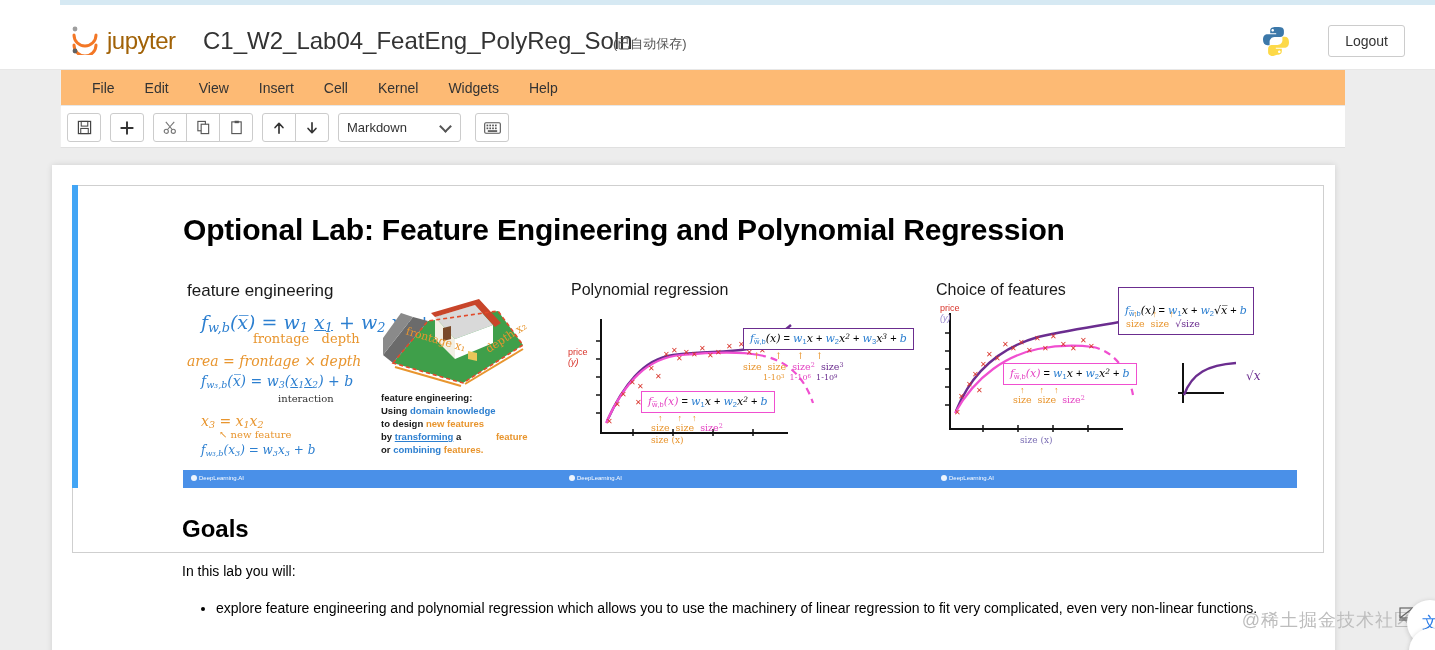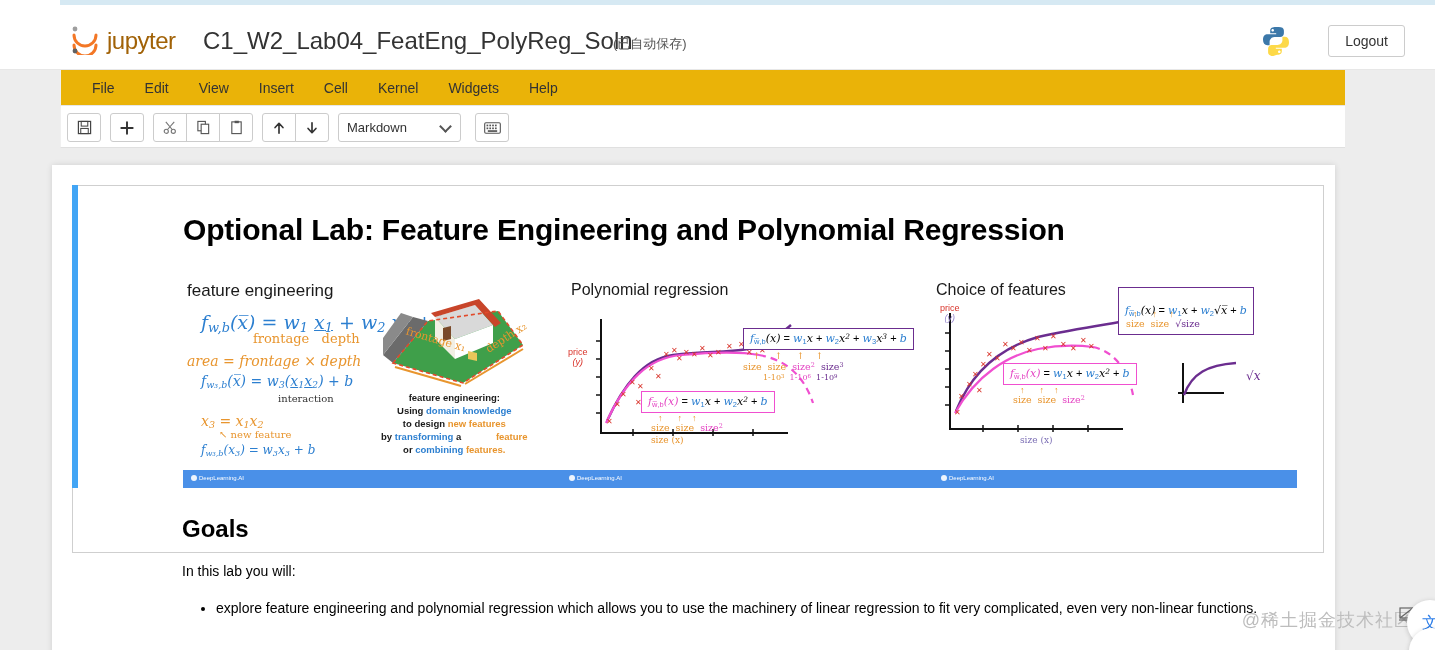--- a/index.html
+++ b/index.html
@@ -57,21 +57,21 @@
     background: #fff;
     border: 1px solid #ccc; border-radius: 3px;
     cursor: pointer;
     line-height: 18px;
   }
 
   
   .menubar {
     position: absolute; top: 70px; left: 60px;
     width: 1285px; height: 36px;
-    background: #eab308;
+    background: #fdba74;
     border-bottom: 1px solid #e7e7e7;
     border-left: 1px solid #f0f0f0;
   }
   .menubar .menu-items { position:absolute; left: 16px; top:0; height: 36px; display: flex; align-items: center; }
   .menu-item {
     padding: 0 15px; font-size: 14px; color: #333;
     line-height: 36px; cursor: pointer;
   }
   .kernel-right {
     position: absolute; right: 8px; top: 0; height: 36px;
@@ -141,21 +141,20 @@
     background: #ffffff;
     box-shadow: 0 0 6px rgba(0,0,0,0.12);
   }
 
   
   .cell {
     position: absolute; left: 20px; top: 20px;
     width: 1252px; height: 368px;
     border: 1px solid #cfcfcf;
     background: #fff;
-    text-align: center;
   }
   .cell-marker {
     position: absolute; left: -1px; top: -1px;
     width: 6px; height: 303px;
     background: #42a5f5;
   }
   .cell-content { position: absolute; left: 110px; top: 27px; }
   .cell-title {
     font-size: 30px; font-weight: bold; color: #000;
     margin: 0; letter-spacing: -0.2px;
@@ -391,21 +390,21 @@
             <path d="M12,84 L78,103" stroke="#e8952e" stroke-width="2"></path>
             <path d="M82,101 L140,66" stroke="#e8952e" stroke-width="2"></path>
           </svg>
           <div class="m orange" style="left:222px;top:60px;font-size:11px;transform:rotate(16deg);font-family:'DejaVu Serif',serif;">frontage x₁</div>
           <div class="m orange" style="left:300px;top:58px;font-size:11px;transform:rotate(-33deg);font-family:'DejaVu Serif',serif;">depth x₂</div>
 
           <div style="position:absolute;left:198px;top:118px;font-size:9.5px;line-height:13px;color:#1a1a1a;font-weight:bold;">
             <div>feature engineering:</div>
             <div>Using <span style="color:#2c7fd0;">domain knowledge</span></div>
             <div>to design <span style="color:#e8952e;">new features</span></div>
-            <div>by <span style="color:#2c7fd0;">transforming</span> a <span style="color:#e8952e;padding-left:32px;">feature</span></div>
+            <div>by <span style="color:#2c7fd0;text-decoration:underline;">transforming</span> a <span style="color:#e8952e;padding-left:32px;">feature</span></div>
             <div>or <span style="color:#2c7fd0;">combining</span> <span style="color:#e8952e;">features.</span></div>
           </div>
         </div>
 
         <div class="slide-panel" style="left:380px; width:370px;">
           <div class="panel-head" style="position:absolute;left:8px;top:8px;">Polynomial regression</div>
           <svg style="position:absolute;left:0px;top:38px;" width="370" height="150" viewBox="0 0 370 150">
             <path d="M38,8 L38,122 L225,122" stroke="#111" stroke-width="2" fill="none"></path>
             <g stroke="#111" stroke-width="1.5">
               <path d="M33,30 h6"></path>

